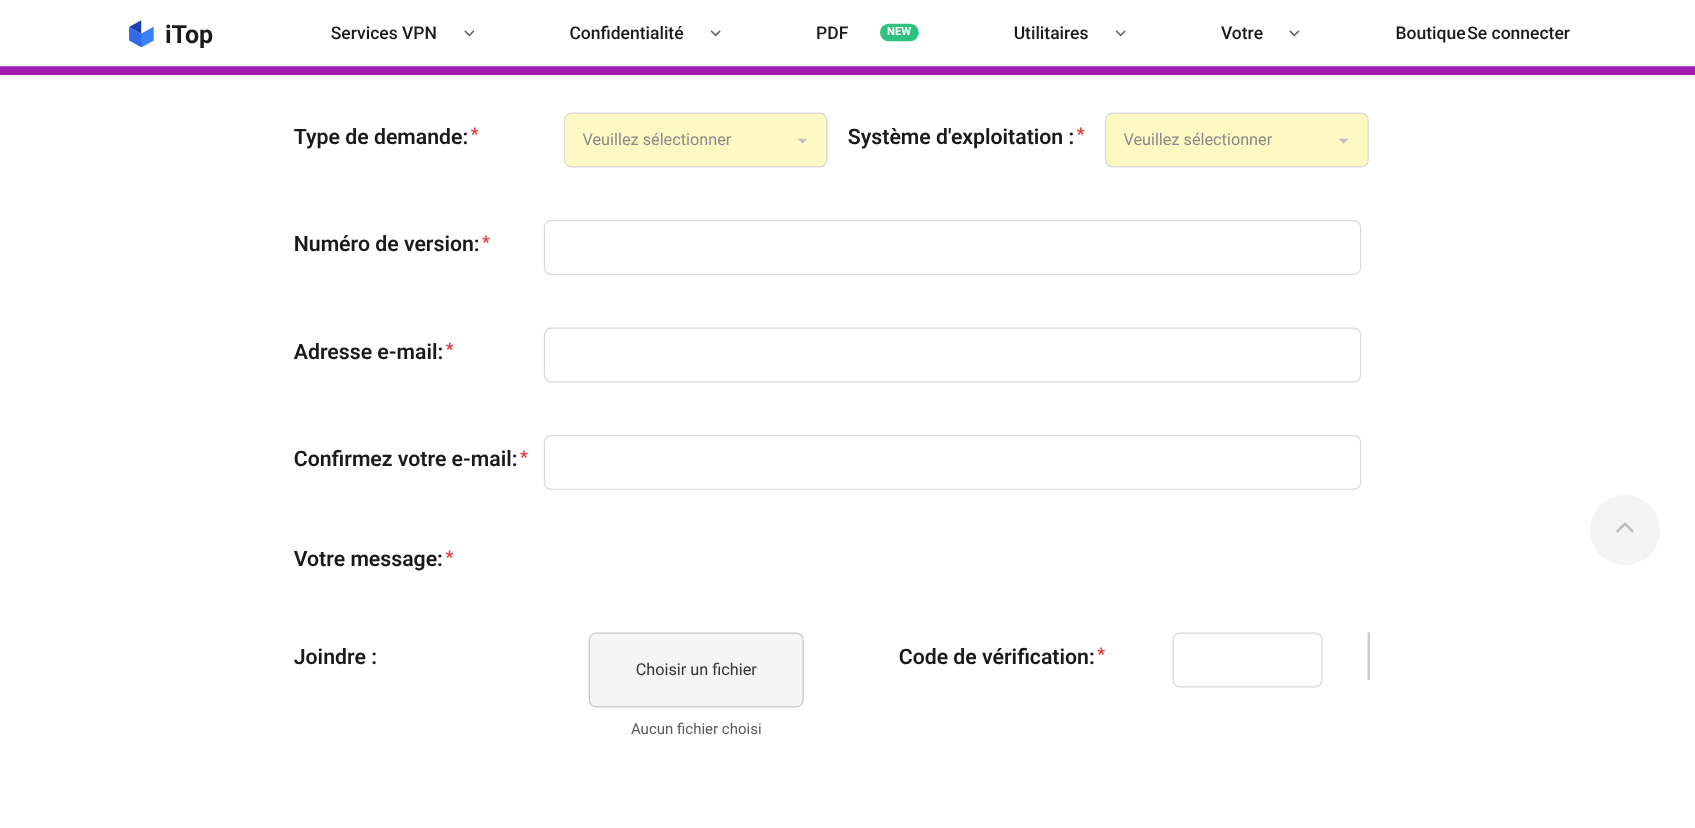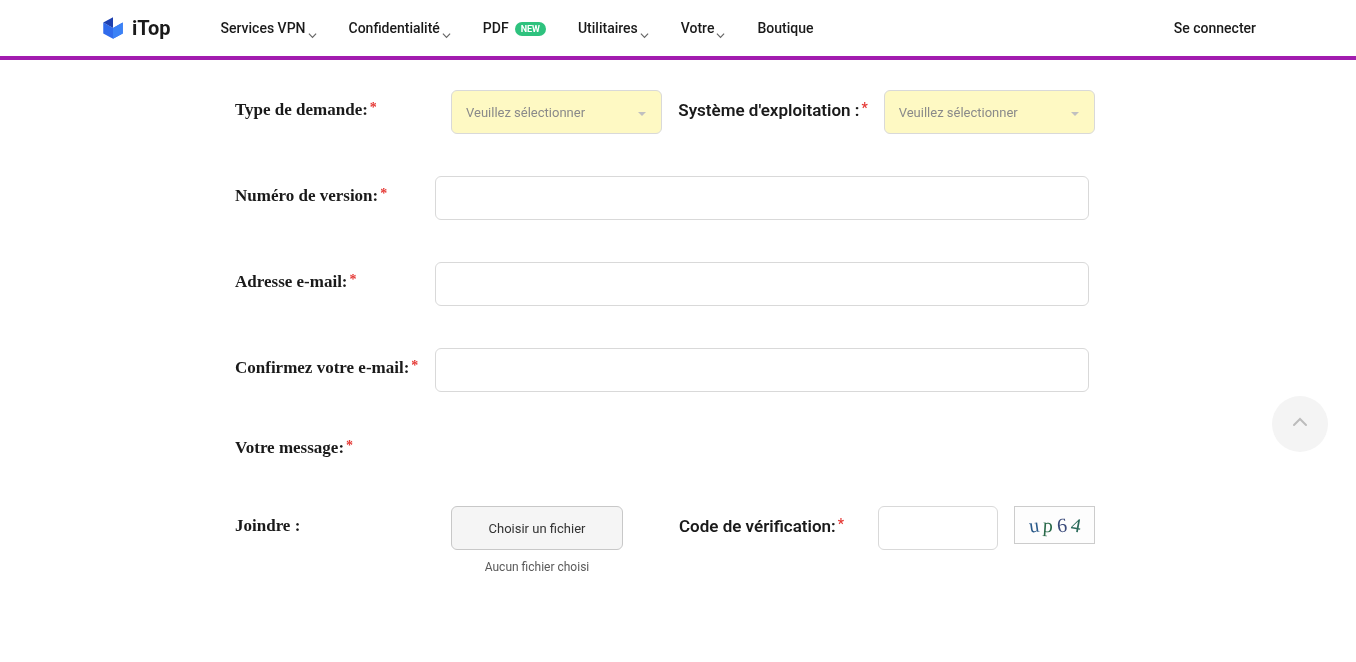--- a/index.html
+++ b/index.html
@@ -14,21 +14,21 @@
       width: 1356px;
       height: 662px;
       overflow: hidden;
       position: relative;
     }
     .header {
       display: flex;
       align-items: center;
       padding: 0 100px;
       height: 60px;
-      border-bottom: 4px solid #a21caf;
+      border-bottom: 7px solid #a21caf;
     }
     .logo {
       display: flex;
       align-items: center;
       gap: 6px;
       margin-right: 50px;
     }
     .logo-icon {
       width: 26px;
       height: 26px;
@@ -39,26 +39,27 @@
       color: #1a1a1a;
     }
     .nav {
       display: flex;
       align-items: center;
       gap: 32px;
       flex: 1;
     }
     .nav-item {
       display: flex;
-      align-items: flex-end;
-      gap: 2px;
+      align-items: flex-start;
+      gap: 21px;
       font-size: 14px;
       color: #1a1a1a;
       cursor: pointer;
       font-weight: 500;
+      margin-left: 44px;
     }
     .chevron {
       width: 9px;
       height: 9px;
       display: inline-block;
     }
     .badge-new {
       background: #2ec27e;
       color: #fff;
       font-size: 9px;
@@ -86,21 +87,20 @@
     .form-row.inline-two {
       gap: 16px;
     }
     .label {
       width: 200px;
       font-size: 17px;
       font-weight: 600;
       color: #1a1a1a;
       padding-top: 10px;
       flex-shrink: 0;
-      font-family: Liberation Serif, serif;
     }
     .required {
       color: #e53935;
       font-size: 14px;
       margin-left: 2px;
       vertical-align: top;
     }
     .select {
       border: 1px solid #d9d9d9;
       border-radius: 6px;
@@ -152,21 +152,21 @@
     }
     .file-section {
       display: flex;
       flex-direction: column;
       gap: 10px;
     }
     .file-button {
       border: 1px solid #c8c8c8;
       background: #f5f5f5;
       border-radius: 6px;
-      height: 44px;
+      height: 60px;
       width: 172px;
       display: flex;
       align-items: center;
       justify-content: center;
       font-size: 13px;
       color: #333;
       cursor: pointer;
     }
     .file-status {
       font-size: 12px;
@@ -198,21 +198,21 @@
       position: relative;
       overflow: hidden;
     }
     .captcha-char {
       display: inline-block;
       transform: rotate(var(--r, 0deg));
     }
     .bottom-row {
       display: flex;
       align-items: flex-start;
-      gap: 16px;
+      gap: 36px;
       margin-top: 48px;
     }
     .bottom-group {
       display: flex;
       align-items: flex-end;
       gap: 10px;
     }
     .scroll-top {
       position: absolute;
       right: 28px;

